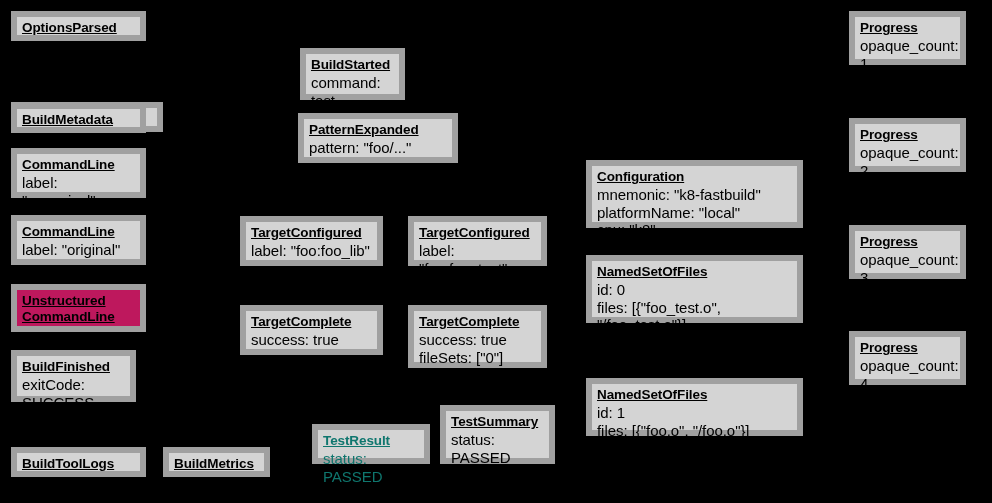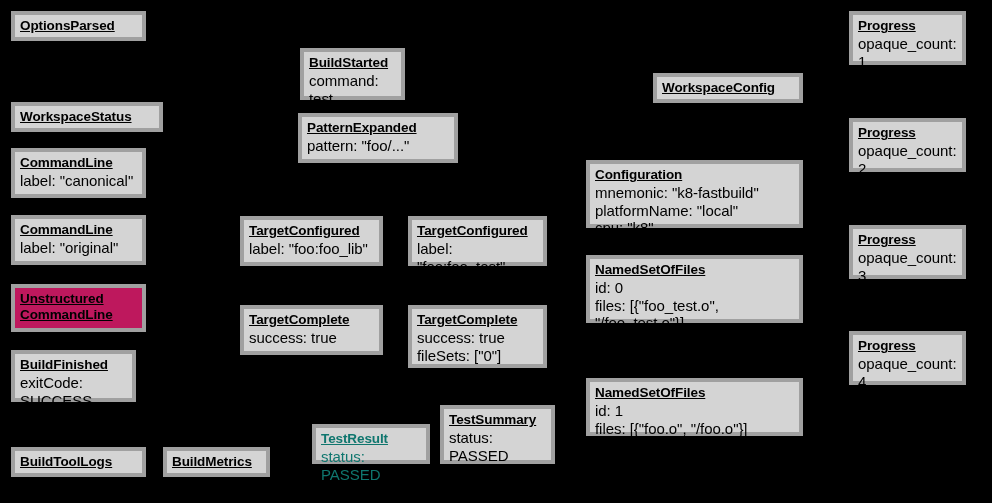--- a/index.html
+++ b/index.html
@@ -13,21 +13,21 @@
     width: 992px;
     height: 503px;
     background: #000000;
     overflow: hidden;
     font-family: "Liberation Sans", sans-serif;
   }
   .node {
     position: absolute;
     box-sizing: border-box;
     background: #d4d4d4;
-    border: 4px solid #737373;
+    border: 6px solid #737373;
     padding: 3px 5px 0 5px;
     color: #000000;
     line-height: 1.18;
   }
   .node-title {
     display: block;
     font-size: 13.5px;
     font-weight: bold;
     text-decoration: underline;
     letter-spacing: -0.1px;
@@ -45,20 +45,23 @@
 </style>
 </head>
 <body>
 
 <div id="canvas" style="background: rgb(0, 0, 0);">
     <div class="node" style="left: 11px; top: 11px; width: 135px; height: 30px; background: rgb(212, 212, 212); border-color: rgb(160, 160, 160); color: rgb(0, 0, 0);">
       <span class="node-title">OptionsParsed</span>
     </div>
     <div class="node" style="left: 11px; top: 58px; width: 152px; height: 30px; background: rgb(212, 212, 212); border-color: rgb(160, 160, 160); color: rgb(0, 0, 0); margin-top: 44px;">
       <span class="node-title">WorkspaceStatus</span>
+    </div>
+    <div class="node" style="left: 11px; top: 103px; width: 135px; height: 30px; background: rgb(212, 212, 212); border-color: rgb(160, 160, 160); color: rgb(0, 0, 0);">
+      <span class="node-title">BuildMetadata</span>
     </div>
     <div class="node" style="left: 11px; top: 148px; width: 135px; height: 50px; background: rgb(212, 212, 212); border-color: rgb(160, 160, 160); color: rgb(0, 0, 0);">
       <span class="node-title">CommandLine</span>
       <span class="node-fields">label: "canonical"</span>
     </div>
     <div class="node" style="left: 11px; top: 215px; width: 135px; height: 50px; background: rgb(212, 212, 212); border-color: rgb(160, 160, 160); color: rgb(0, 0, 0);">
       <span class="node-title">CommandLine</span>
       <span class="node-fields">label: "original"</span>
     </div>
     <div class="node" style="left: 11px; top: 284px; width: 135px; height: 48px; background: #be185d; border-color: rgb(160, 160, 160); color: rgb(0, 0, 0);">
@@ -102,23 +105,20 @@
     </div>
     <div class="node" style="left: 312px; top: 424px; width: 118px; height: 40px; background: rgb(212, 212, 212); border-color: rgb(160, 160, 160); color: #0f766e;">
       <span class="node-title">TestResult</span>
       <span class="node-fields">status: PASSED</span>
     </div>
     <div class="node" style="left: 440px; top: 405px; width: 115px; height: 59px; background: rgb(212, 212, 212); border-color: rgb(160, 160, 160); color: rgb(0, 0, 0);">
       <span class="node-title">TestSummary</span>
       <span class="node-fields">status: PASSED
 runs: 1</span>
     </div>
-    <div class="node" style="left: 653px; top: 73px; width: 150px; height: 30px; background: rgb(212, 212, 212); border-color: rgb(160, 160, 160); color: rgb(0, 0, 0);">
-      <span class="node-title">WorkspaceConfig</span>
-    </div>
     <div class="node" style="left: 586px; top: 160px; width: 217px; height: 68px; background: rgb(212, 212, 212); border-color: rgb(160, 160, 160); color: rgb(0, 0, 0);">
       <span class="node-title">Configuration</span>
       <span class="node-fields">mnemonic: "k8-fastbuild"
 platformName: "local"
 cpu: "k8"</span>
     </div>
     <div class="node" style="left: 586px; top: 255px; width: 217px; height: 68px; background: rgb(212, 212, 212); border-color: rgb(160, 160, 160); color: rgb(0, 0, 0);">
       <span class="node-title">NamedSetOfFiles</span>
       <span class="node-fields">id: 0
 files: [{"foo_test.o", "/foo_test.o"}]

